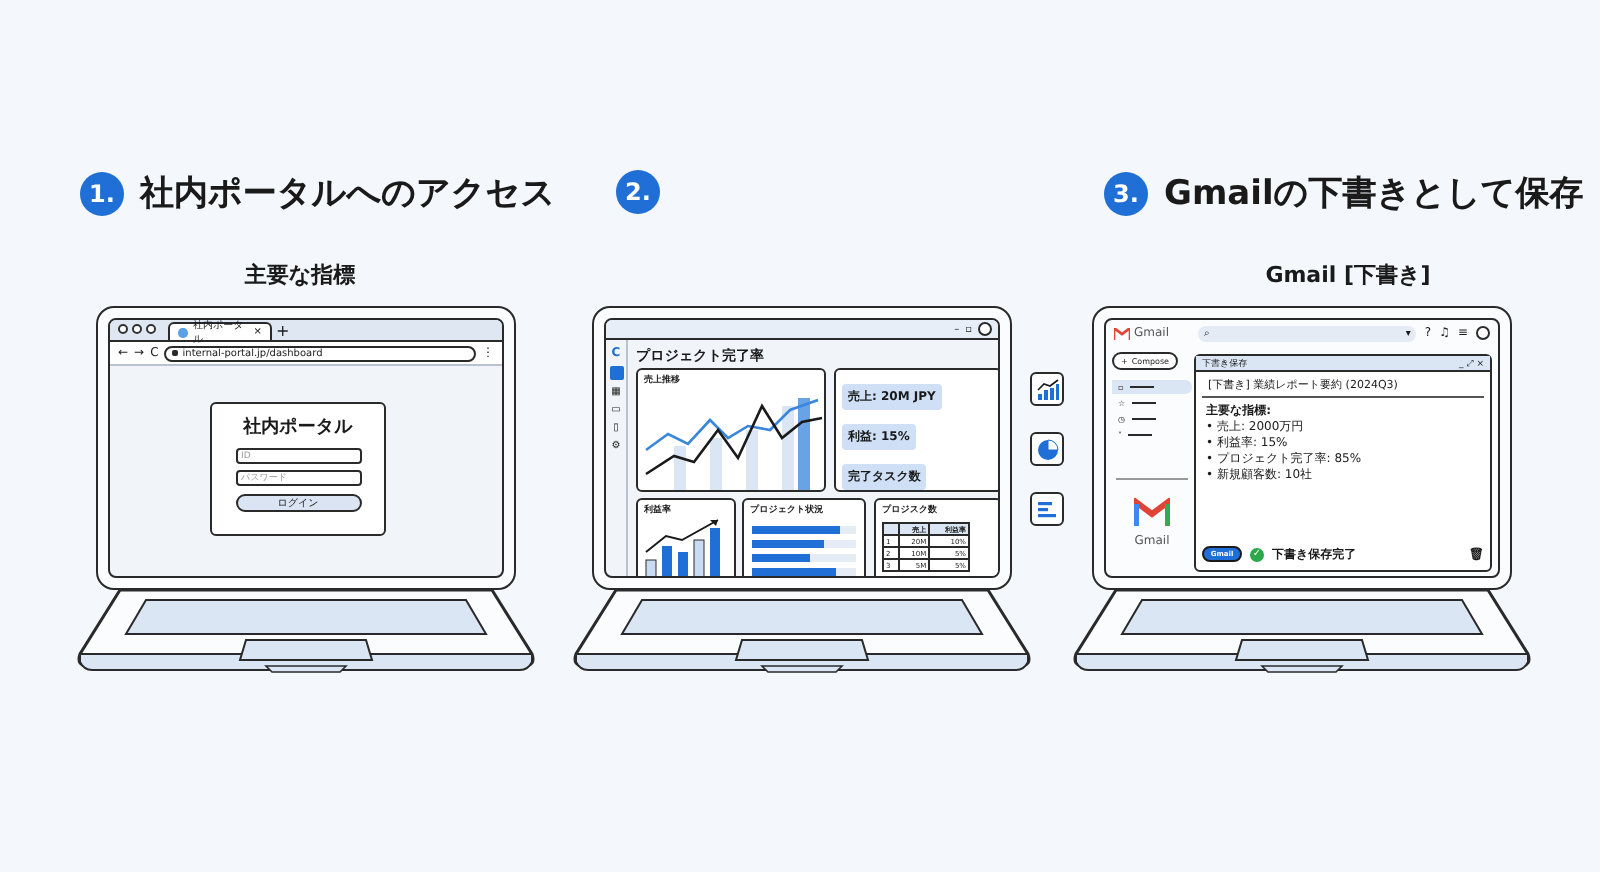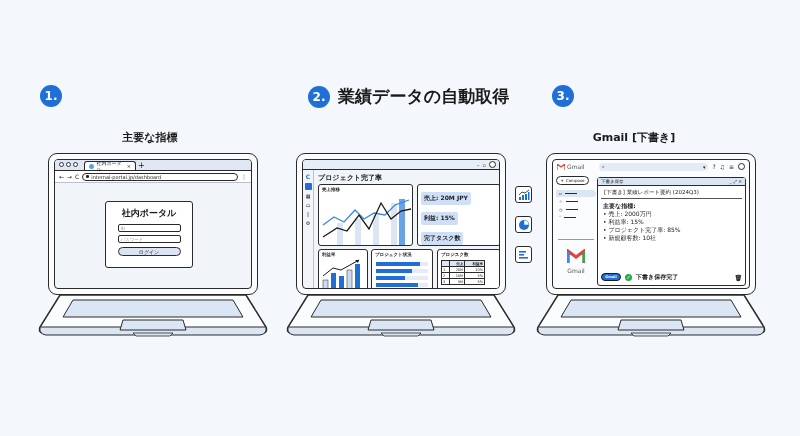--- a/index.html
+++ b/index.html
@@ -89,31 +89,32 @@
   .draft-body .b { font-weight:bold; }
   .draft-foot { position:absolute; left:3px; right:3px; bottom:3px; height:10px; display:flex; align-items:center; gap:4px; font-size:6px; font-weight:bold;}
   .send-btn { width:20px; height:8px; background:#1f6fd6; border:1px solid #1a1a1a; border-radius:4px; color:#fff; font-size:3.5px; display:flex; align-items:center; justify-content:center;}
   .check { width:7px; height:7px; border-radius:50%; background:#2aa84a; color:#fff; font-size:5px; display:flex; align-items:center; justify-content:center;}
 </style>
 </head>
 <body>
 
 <div class="step-title" style="left:40px;">
   <span class="step-num">1.</span>
+  <span>社内ポータルへのアクセス</span>
 </div>
 <div class="step-title" style="left:308px;">
   <span class="step-num">2.</span>
-  <span>業績データの自動取得</span>
 </div>
 <div class="step-title" style="left:552px;">
   <span class="step-num">3.</span>
+  <span>Gmailの下書きとして保存</span>
 </div>
 
 <div class="sub-label" style="left:100px; width:100px;">主要な指標</div>
-<div class="sub-label" style="left:584px; width:100px;text-align:center;">Gmail [下書き]</div>
+<div class="sub-label" style="left:624px; width:100px;text-align:center;">Gmail [下書き]</div>
 
 <div class="laptop" style="left:38px;">
   <div class="lid">
     <div class="screen">
       <div class="br-tabs">
         <div class="dots">
           <span class="dot"></span>
           <span class="dot"></span>
           <span class="dot"></span>
         </div>

